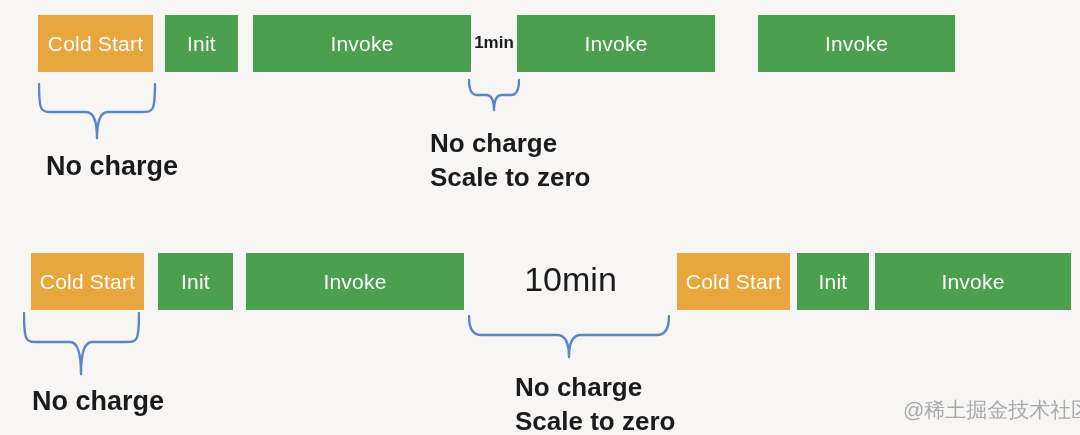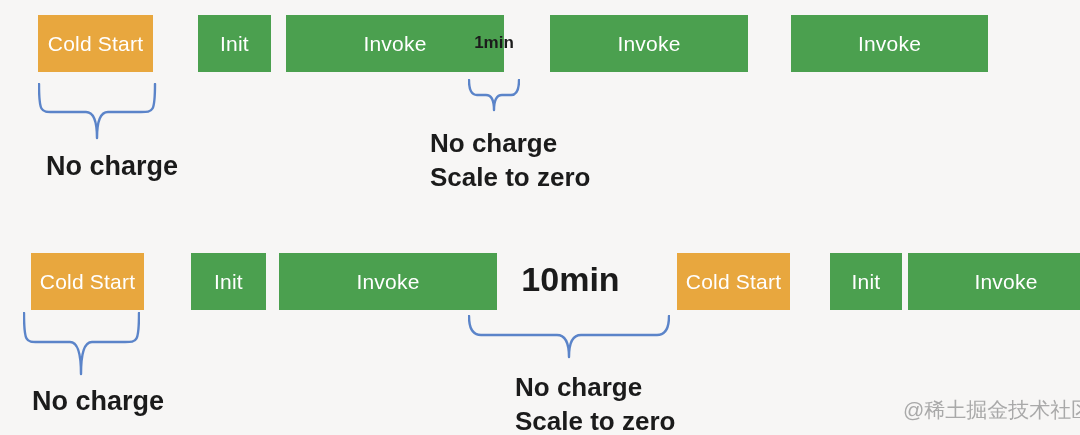--- a/index.html
+++ b/index.html
@@ -19,21 +19,21 @@
     position: absolute;
     height: 57px;
     display: flex;
     align-items: center;
     justify-content: center;
     color: #ffffff;
     font-size: 21px;
     font-weight: 400;
     letter-spacing: 0.2px;
   }
-  .block.green  { background: #4BA04F; margin-left: 33px; }
+  .block.green  { background: #4BA04F; }
   .block.orange { background: #E8A73E; }
 
   .row-top .block    { top: 15px; }
   .row-bottom .block { top: 253px; }
 
   
   .t-cold    { left: 38px;  width: 115px; }
   .t-init    { left: 165px; width: 73px;  }
   .t-inv1    { left: 253px; width: 218px; }
   .t-inv2    { left: 517px; width: 198px; }
@@ -54,21 +54,21 @@
     font-weight: 700;
   }
   .gap-1min {
     left: 471px; top: 33px; width: 46px;
     font-size: 17px;
     text-align: center;
   }
   .gap-10min {
     left: 464px; top: 260px; width: 213px;
     font-size: 34px;
-    font-weight: 700;
+    font-weight: 400;
   }
 
   .note {
     position: absolute;
     color: #1B1B1B;
     font-size: 27px;
     font-weight: 600;
     line-height: 34px;
     white-space: nowrap;
   }

